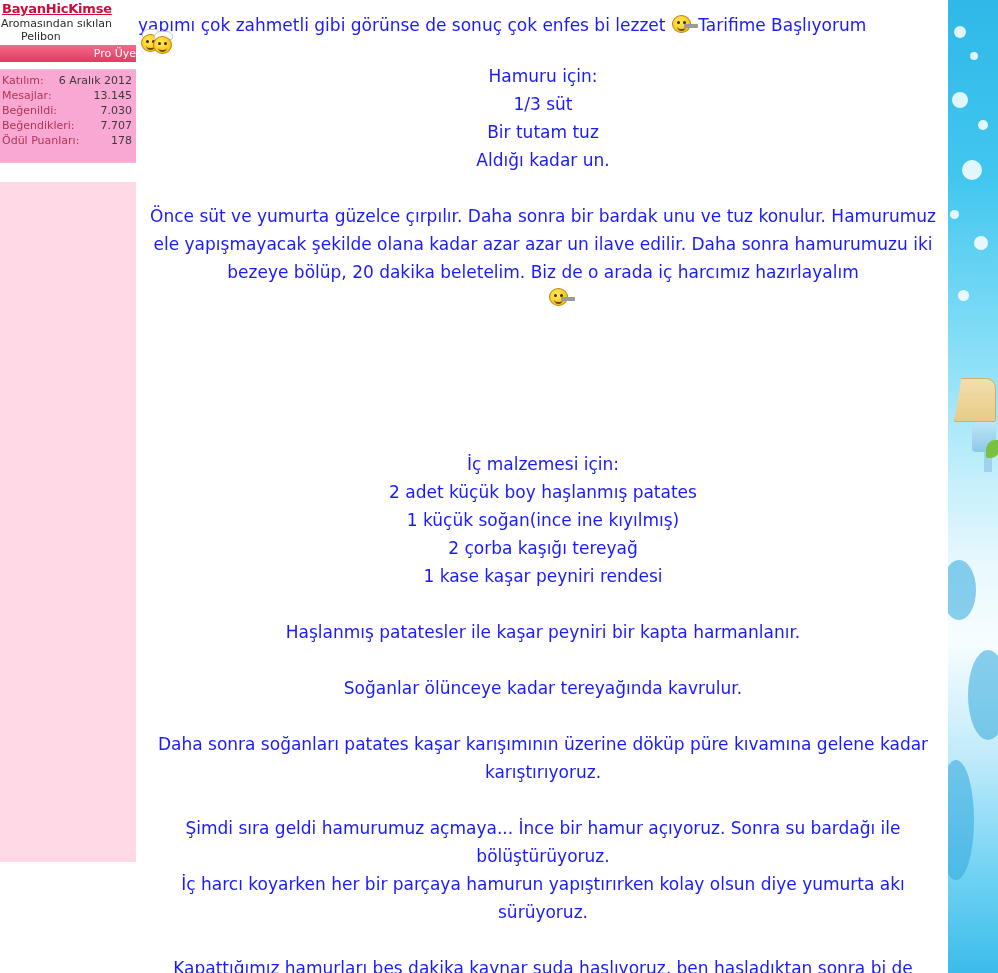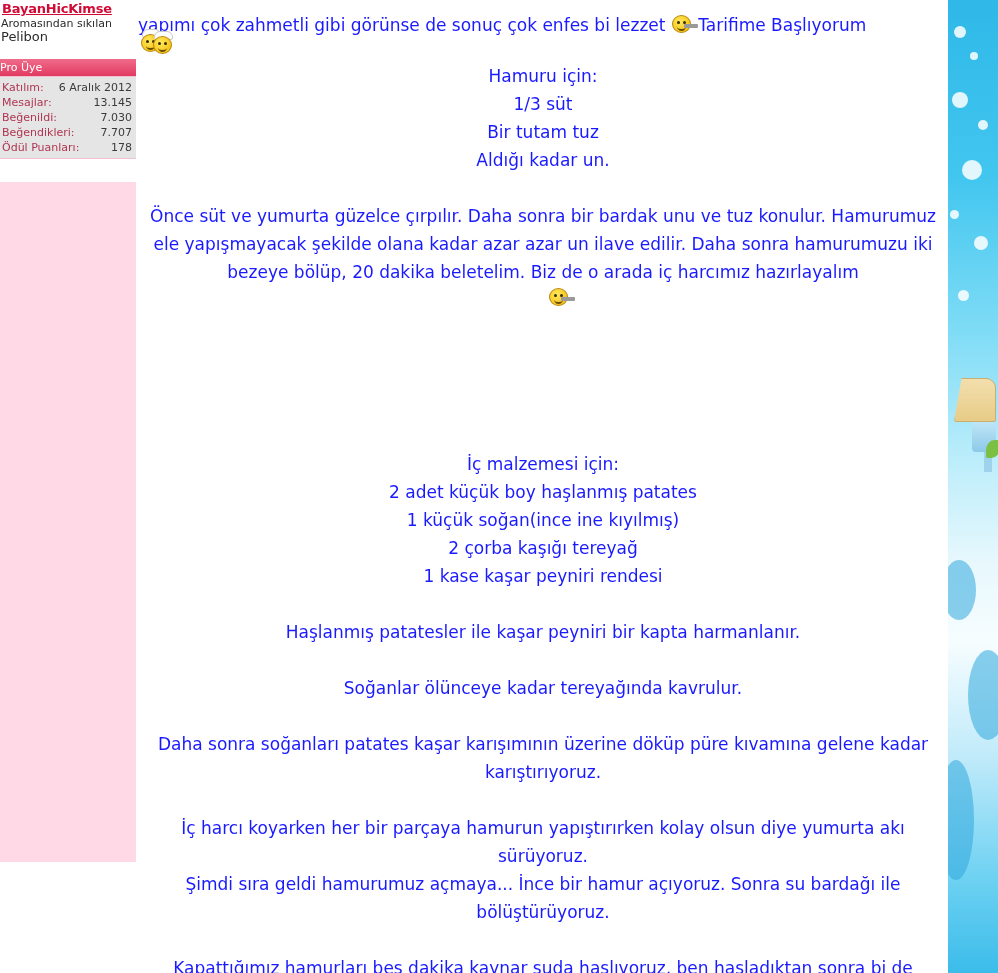--- a/index.html
+++ b/index.html
@@ -47,38 +47,40 @@
   #user-card .usertitle {
     display: block;
     color: #2b2b2b;
     font-size: 11px;
     line-height: 13px;
     padding: 1px 0 0 1px;
   }
   #user-card .usertitle2 {
     display: block;
     color: #2b2b2b;
-    font-size: 13px;
+    font-size: 11px;
     line-height: 13px;
-    padding: 0 0 16px 1px;
+    padding: 0 0 2px 1px;
+    margin-left: 20px;
   }
   #user-card .rank-bar {
     height: 17px;
     background: linear-gradient(180deg, #ef5c7e 0%, #e8days 0%, #e53c63 100%);
     background: linear-gradient(180deg, #f06c8a 0%, #e23a61 100%);
     color: #ffffff;
     font-size: 11px;
-    text-align: left;
+    text-align: right;
     line-height: 17px;
   }
   #user-card .stats {
-    background: #e5e5e5;
+    margin-top: 7px;
+    background: #f9a8d4;
     border-top: 1px solid #f3c2cf;
     border-bottom: 1px solid #f3c2cf;
-    padding: 3px 0 3px 0;
+    padding: 3px 0 14px 0;
   }
   #user-card .stat-row {
     display: flex;
     justify-content: space-between;
     font-size: 11px;
     line-height: 15px;
     padding: 0 4px 0 2px;
     color: #8a2236;
   }
   #user-card .stat-row .k { color: #b03552; }
@@ -346,22 +348,22 @@
     <div class="blank"></div>
 
     <p class="line">Soğanlar ölünceye kadar tereyağında kavrulur.</p>
 
     <div class="blank"></div>
 
     <p class="line">Daha sonra soğanları patates kaşar karışımının üzerine döküp püre kıvamına gelene kadar karıştırıyoruz.</p>
 
     <div class="blank"></div>
 
+    <p class="line">Şimdi sıra geldi hamurumuz açmaya... İnce bir hamur açıyoruz. Sonra su bardağı ile bölüştürüyoruz.</p>
     <p class="line">İç harcı koyarken her bir parçaya hamurun yapıştırırken kolay olsun diye yumurta akı sürüyoruz.</p>
-    <p class="line">Şimdi sıra geldi hamurumuz açmaya... İnce bir hamur açıyoruz. Sonra su bardağı ile bölüştürüyoruz.</p>
 
     <div class="blank"></div>
 
     <p class="line">Kapattığımız hamurları beş dakika kaynar suda haşlıyoruz, ben haşladıktan sonra bi de tereyağında alt üst kızarttım.</p>
 
   </div>
 
   <div id="rail-gap"></div>
   <div id="right-rail">
     <div class="splash" style="left:6px;  top:26px;  width:12px; height:12px;"></div>

